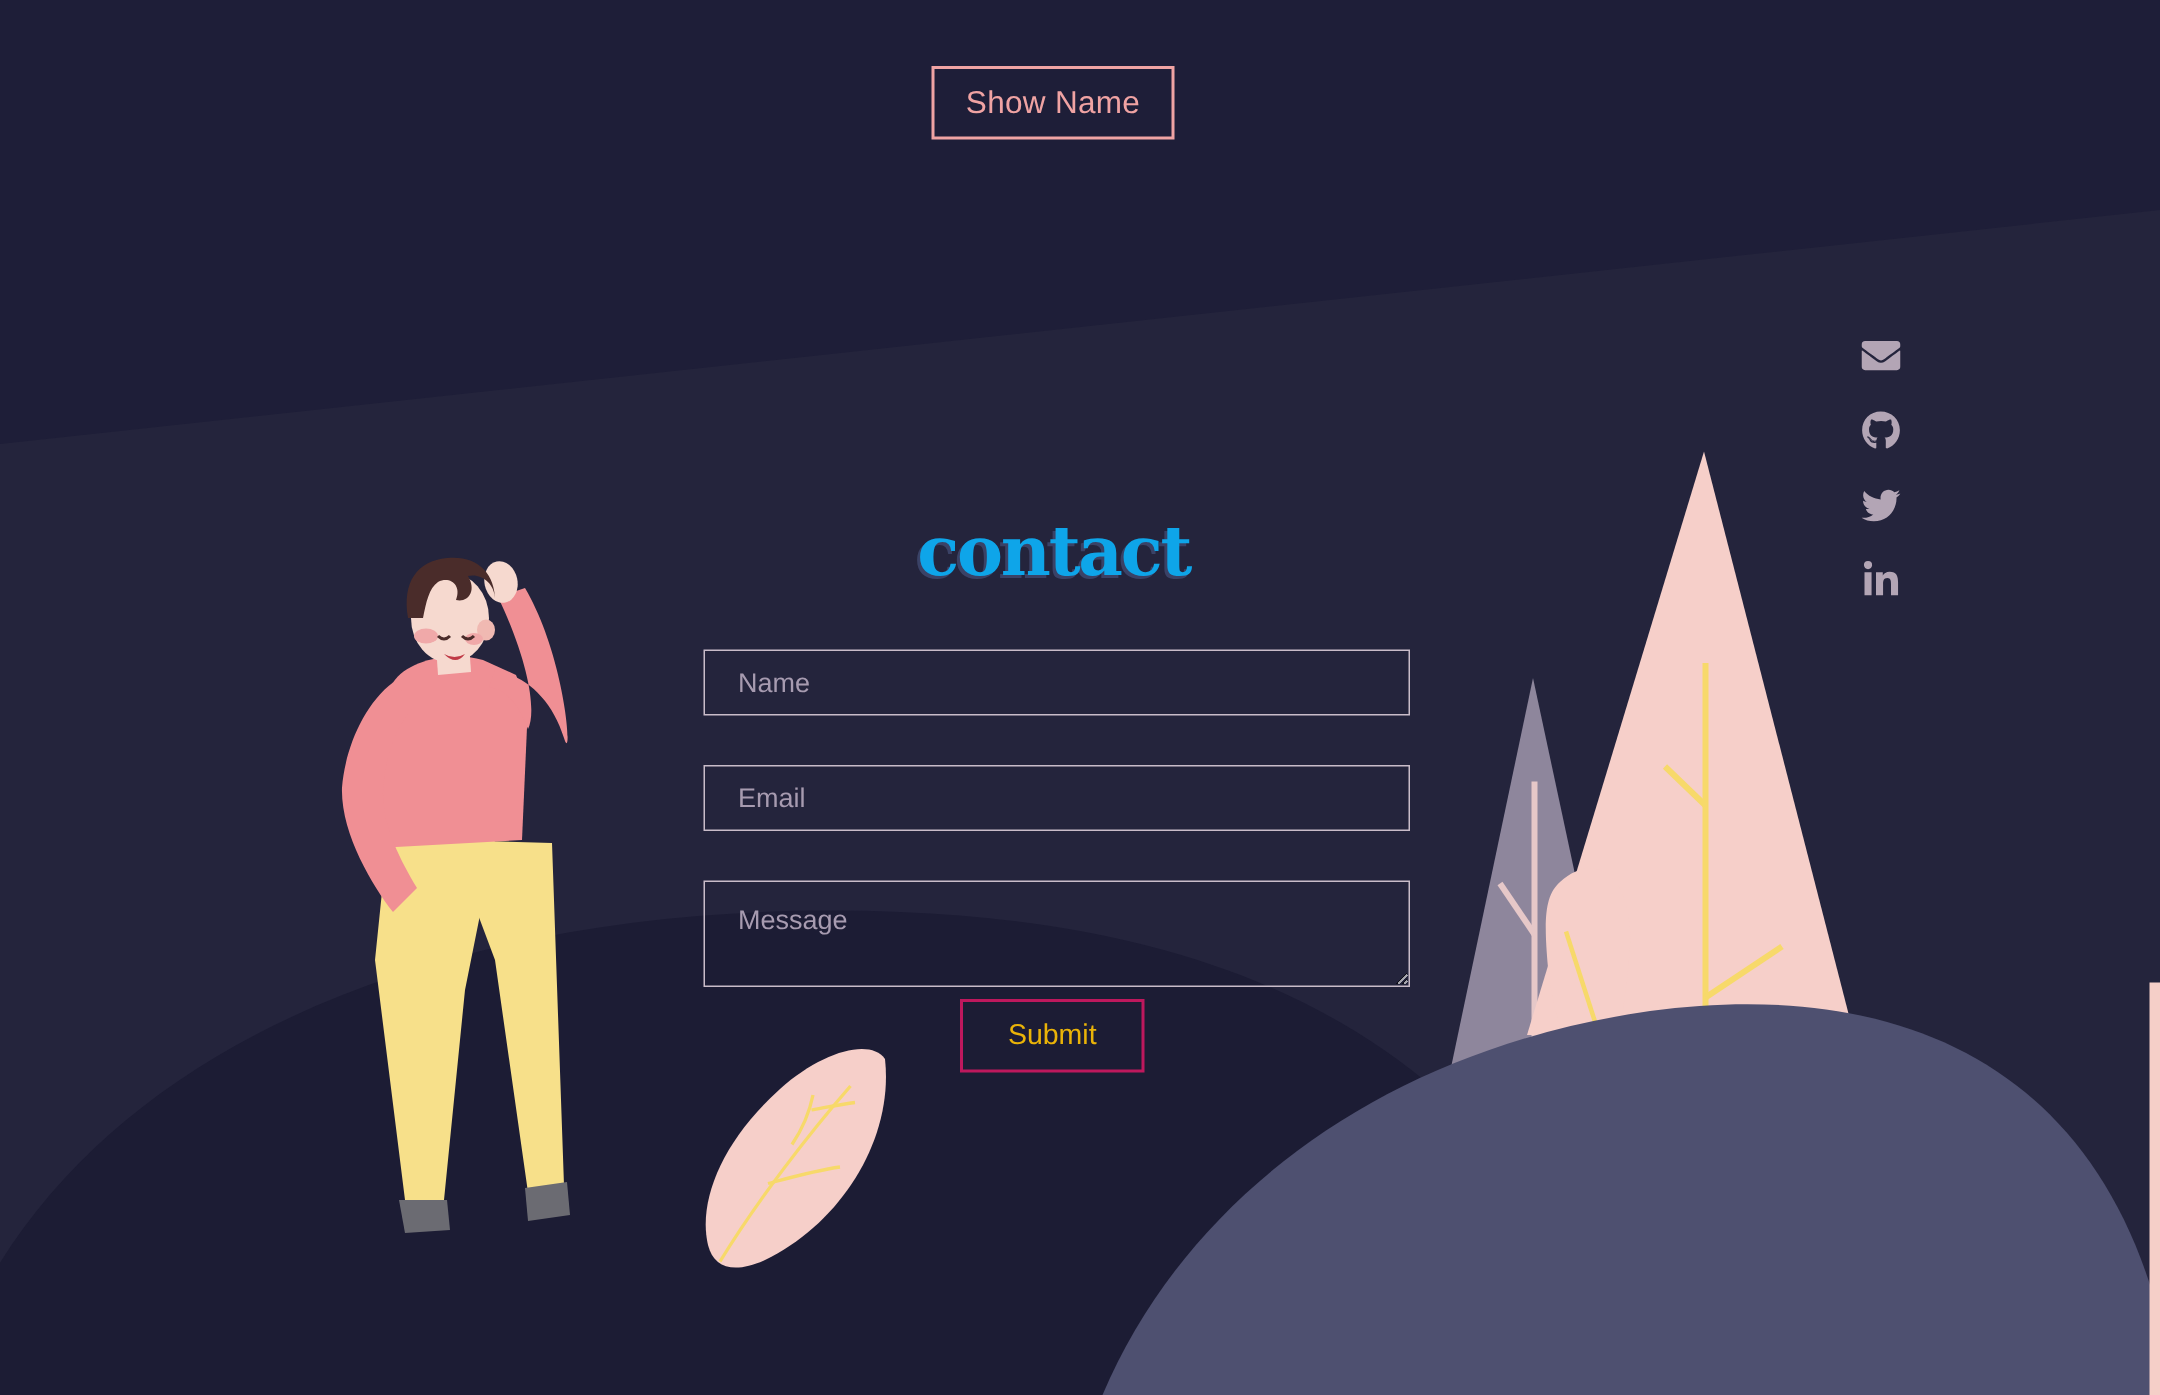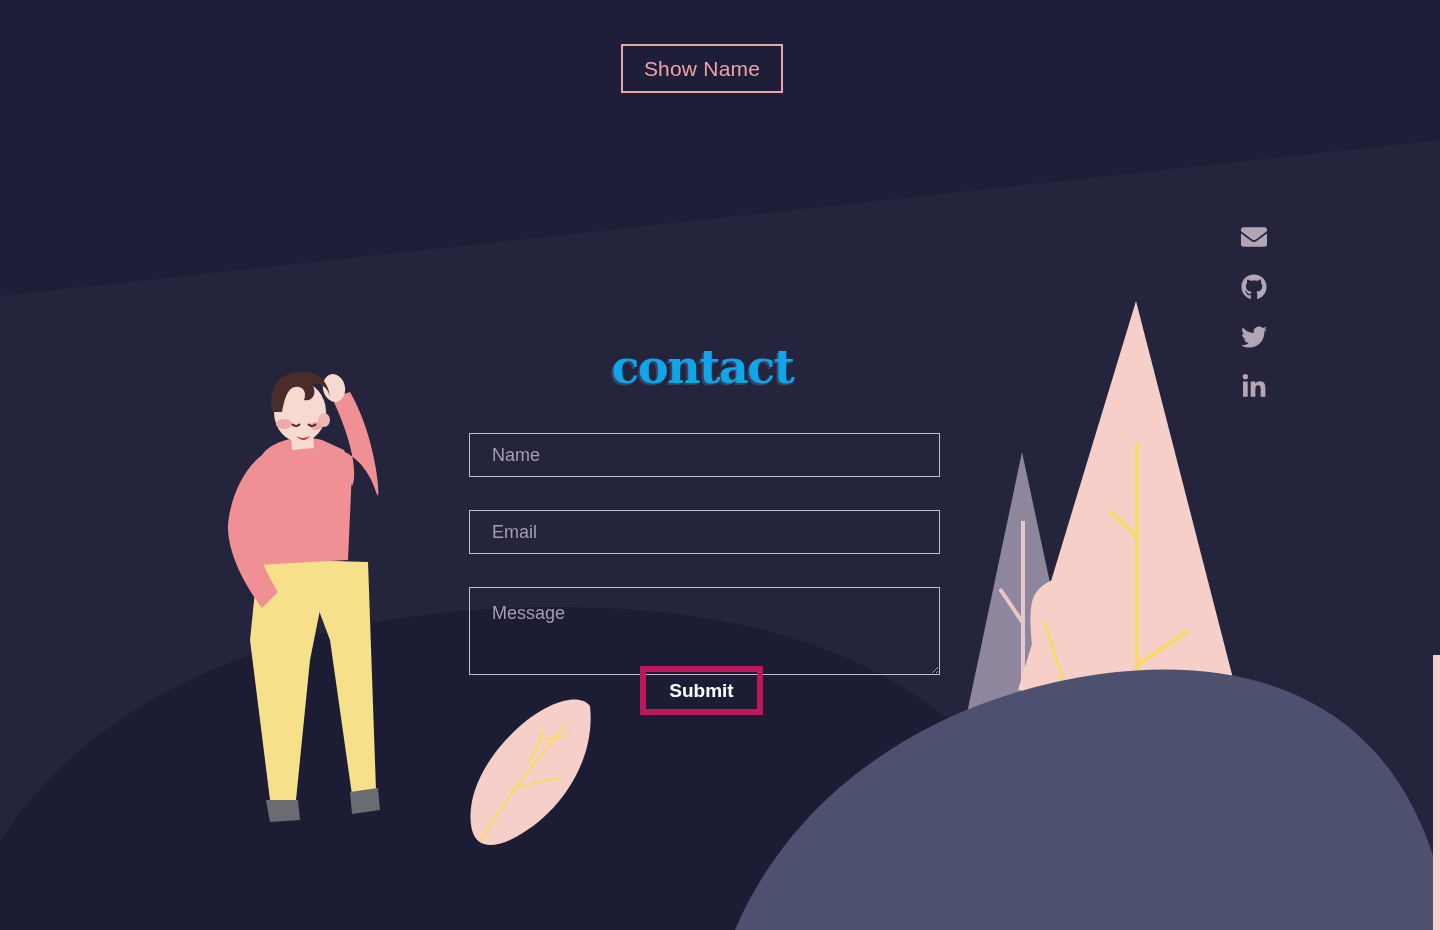--- a/index.html
+++ b/index.html
@@ -55,37 +55,36 @@
     background:transparent;
     border:1px solid #c9bcc9;
     color:#c9bcc9;
     font-size:18px;
     font-family:"Liberation Sans", sans-serif;
     padding:0 22px;
     outline:none;
   }
   input.field { height:44px; margin-bottom:33px; }
   textarea.field {
-    height:88px; padding-top:14px; resize:vertical;
+    height:71px; padding-top:14px; resize:vertical;
     margin-bottom:0; line-height:1.3;margin-top:23px;
   }
   .field::placeholder { color:#a79bb0; opacity:1; }
 
   .submit-btn {
     position:absolute; left:640px; top:666px;
     width:123px; height:49px;
-    border:6px solid #be185d;
+    border:2px solid #be185d;
     background:transparent;
-    color:#ffffff;
+    color:#eab308;
     font-size:19px;
     font-family:"Liberation Sans", sans-serif;
     cursor:pointer;
     display:flex; align-items:center; justify-content:center;
     z-index:30;
-    font-weight:bold;
   }
 
   
   .social-rail {
     position:absolute; right:171px; top:222px;
     display:flex; flex-direction:column; gap:20px;
     z-index:45;
   }
   .social-link {
     width:30px; height:30px;

